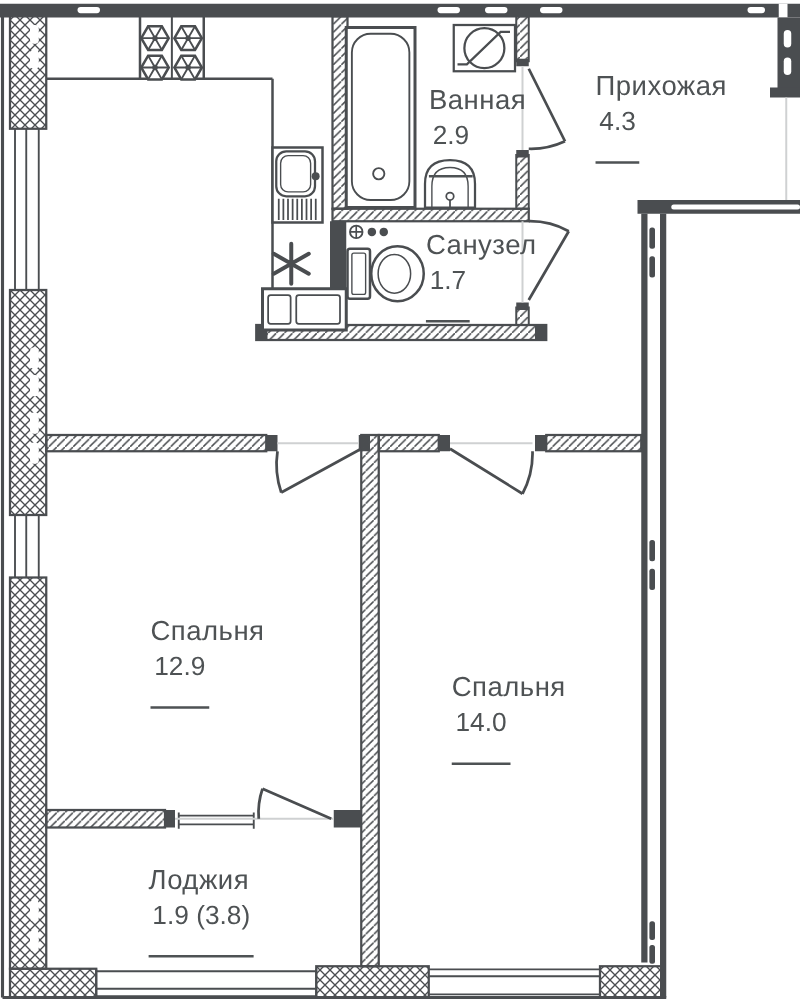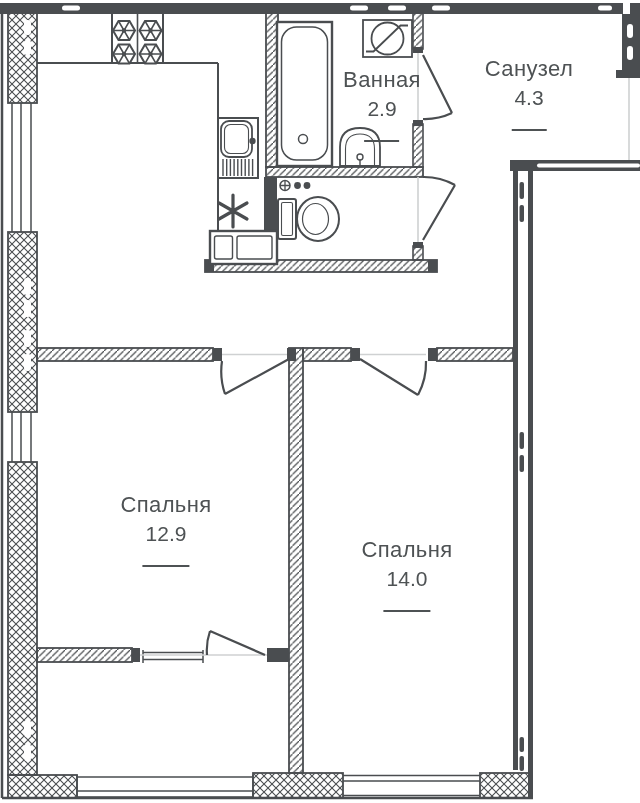--- a/index.html
+++ b/index.html
@@ -1,19 +1,19 @@
 <!DOCTYPE html>
 <html><head>
 <meta charset="utf-8">
 <style>
   html,body{margin:0;padding:0;background:#ffffff}
   .stage{position:relative;width:640px;height:803px;background:#fff;
          font-family:"Liberation Sans","DejaVu Sans",sans-serif;overflow:hidden}
   .stage svg{position:absolute;left:0;top:0}
-  .room-label{position:absolute;transform:translateX(-50%);text-align:center;
+  .room-label{position:absolute;transform:translateX(-50%);
               color:#4e5254;pointer-events:none}
   .room-label .rn{font-size:22px;line-height:1.1;letter-spacing:.4px;white-space:nowrap}
   .room-label .ra{margin-top:6px;font-size:21px;line-height:1.05}
   .room-label .ra span{border-bottom:2px solid #4e5254;padding:0 3px 20px;white-space:nowrap}
 </style>
 </head>
 <body>
 
 <div class="stage">
 
@@ -198,25 +198,33 @@
       <ellipse cx="315.5" cy="219" rx="13" ry="15.5" fill="none" stroke="#4a4d50" stroke-width="1.2"></ellipse>
     </g>
   </g>
 </svg>
 
 <div class="room-label" style="left:382px;top:68px">
   <div class="rn">Ванная</div>
   <div class="ra"><span>2.9</span></div>
 </div>
 <div class="room-label" style="left:529px;top:57px">
+  <div class="rn">Прихожая</div>
+  <div class="ra"><span>4.3</span></div>
+</div>
+<div class="room-label" style="left:385px;top:184px">
   <div class="rn">Санузел</div>
-  <div class="ra"><span>4.3</span></div>
+  <div class="ra"><span>1.7</span></div>
 </div>
 <div class="room-label" style="left:166px;top:493px">
   <div class="rn">Спальня</div>
   <div class="ra"><span>12.9</span></div>
 </div>
 <div class="room-label" style="left:407px;top:538px">
   <div class="rn">Спальня</div>
   <div class="ra"><span>14.0</span></div>
 </div>
+<div class="room-label" style="left:161px;top:692px">
+  <div class="rn">Лоджия</div>
+  <div class="ra"><span>1.9 (3.8)</span></div>
+</div>
 
 </div>
 
 </body></html>

